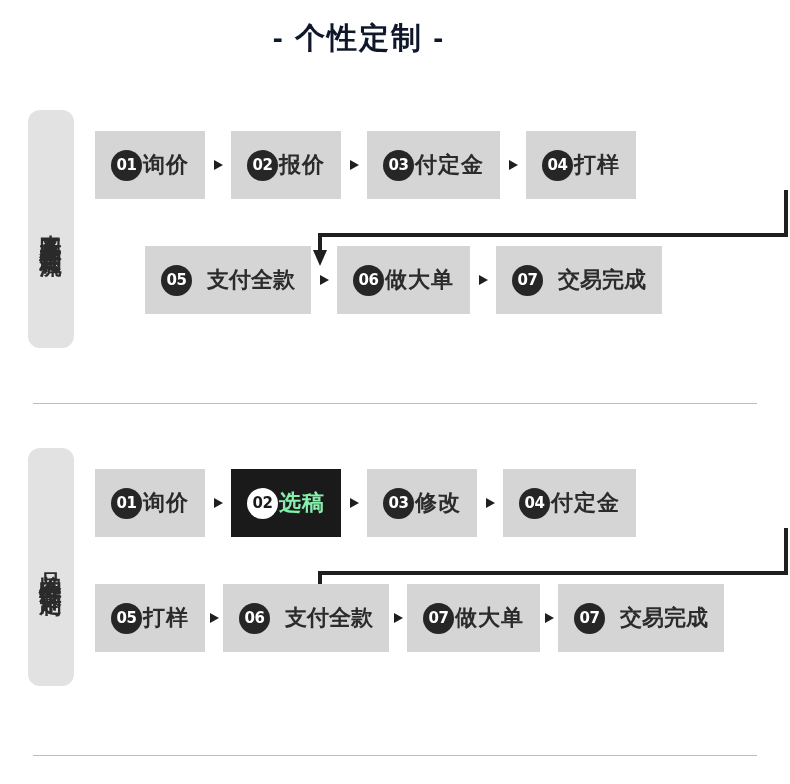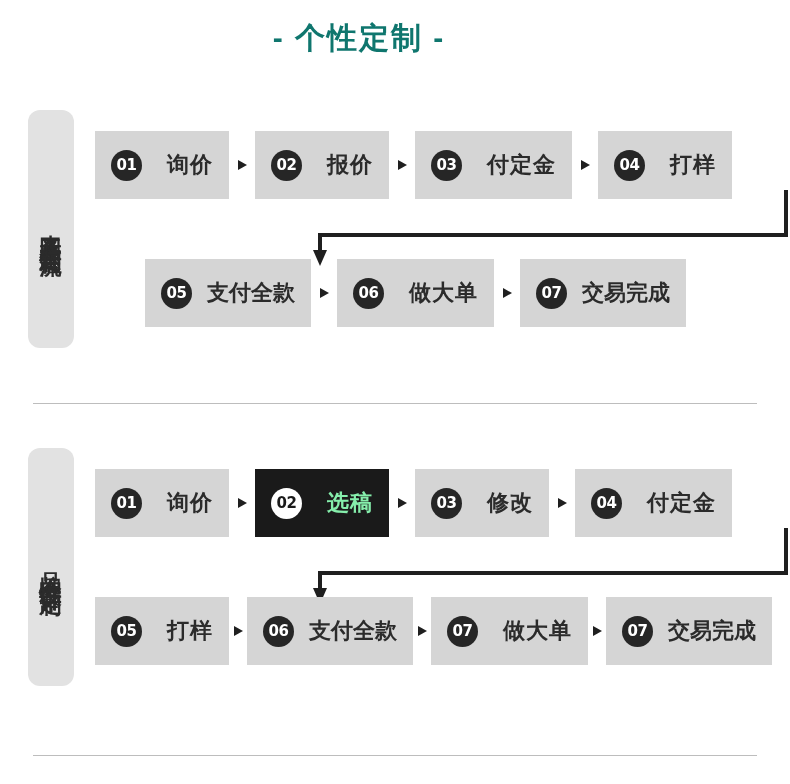--- a/index.html
+++ b/index.html
@@ -18,21 +18,21 @@
   
   .page-title {
     position: absolute;
     top: 18px;
     left: 0;
     width: 718px;
     text-align: center;
     font-size: 30px;
     font-weight: bold;
     letter-spacing: 2px;
-    color: #0f766e;
+    color: #0f172a;
     white-space: nowrap;
   }
 
   
   .section {
     position: absolute;
     left: 0;
     width: 790px;
   }
   .section-1 { top: 110px; }
@@ -71,21 +71,21 @@
     top: 0;
     width: 690px;
   }
   .flow-row {
     display: flex;
     align-items: center;
     position: absolute;
     left: 0;
   }
   .row-top { top: 21px; }
-  .row-bottom { top: 149px; }
+  .row-bottom { top: 136px; }
 
   .row-bottom.indent { left: 50px; }
 
   
   .step {
     background: #d5d5d5;
     height: 68px;
     display: flex;
     align-items: center;
     box-sizing: border-box;
@@ -110,21 +110,21 @@
     font-family: "DejaVu Sans", sans-serif;
   }
   .step.highlight .badge {
     background: #ffffff;
     color: #1a1a1a;
   }
   .step-label {
     font-size: 22px;
     font-weight: bold;
     color: #2b2b2b;
-    margin-left: 25px;
+    margin-left: 1px;
     white-space: nowrap;
     letter-spacing: 1px;
   }
   .step.highlight .step-label {
     color: #86efac;
   }
   .step.tight .step-label { margin-left: 15px; letter-spacing: 0px; }
 
   
   .sep {

